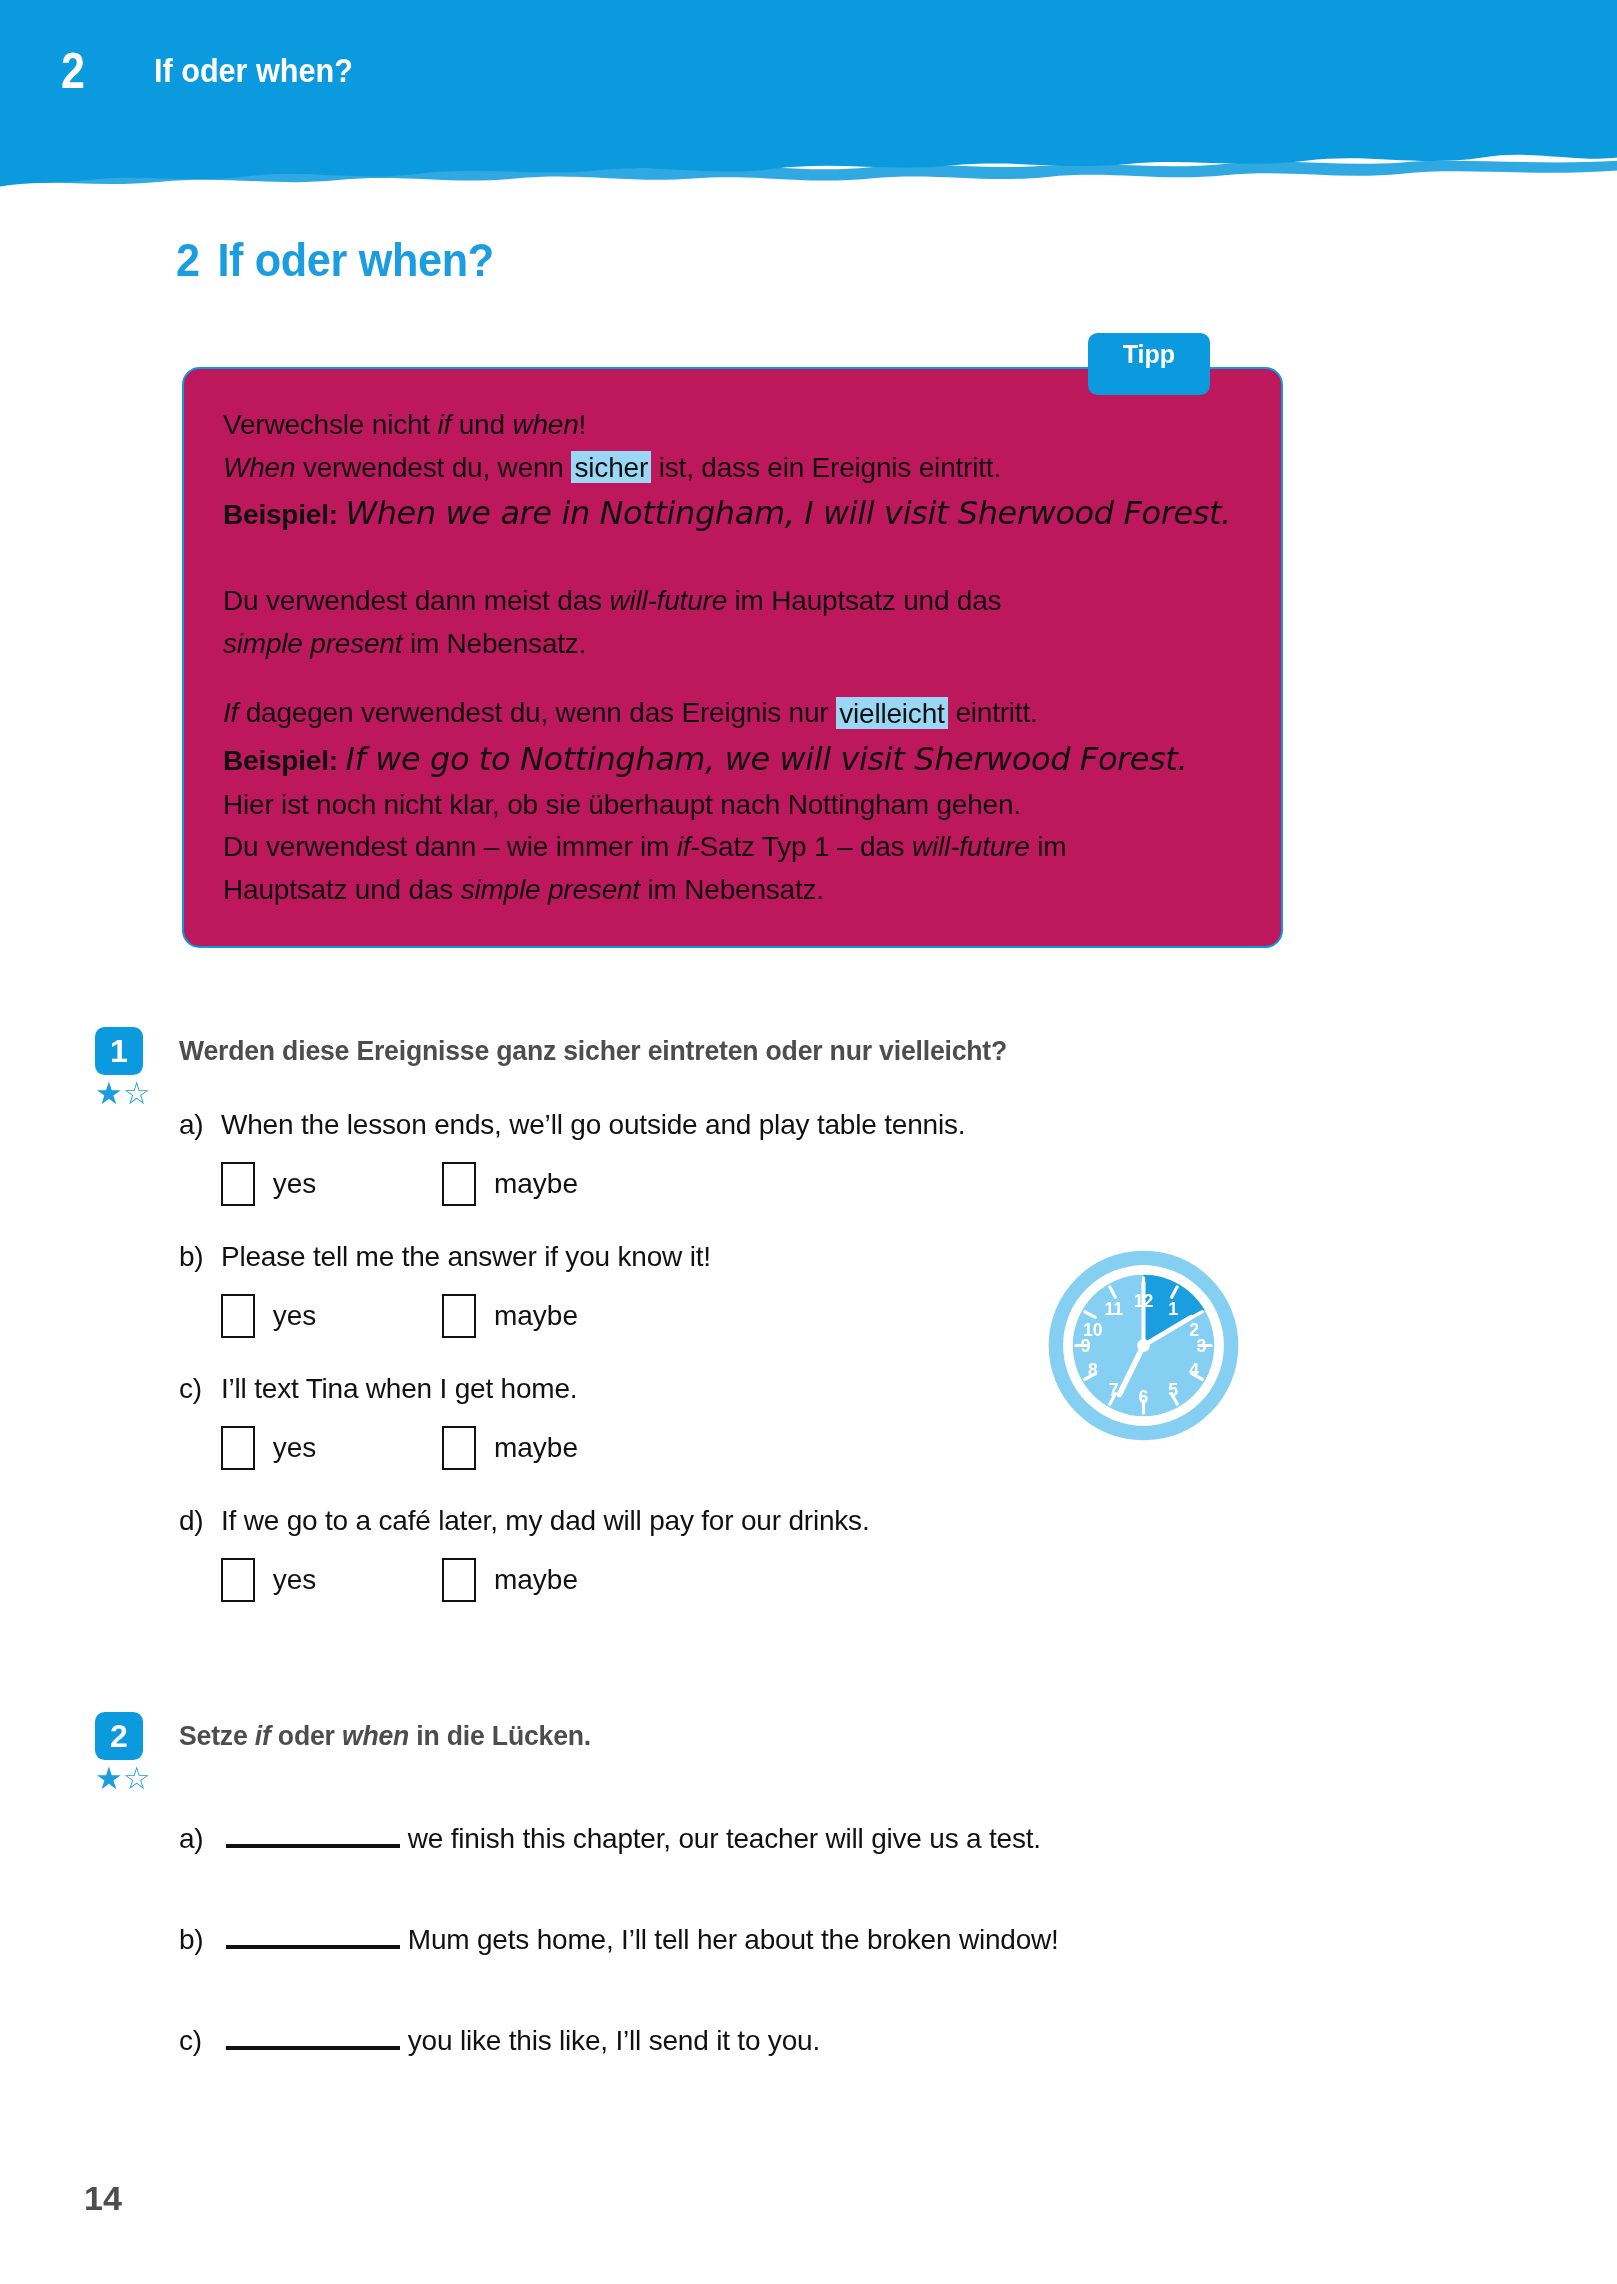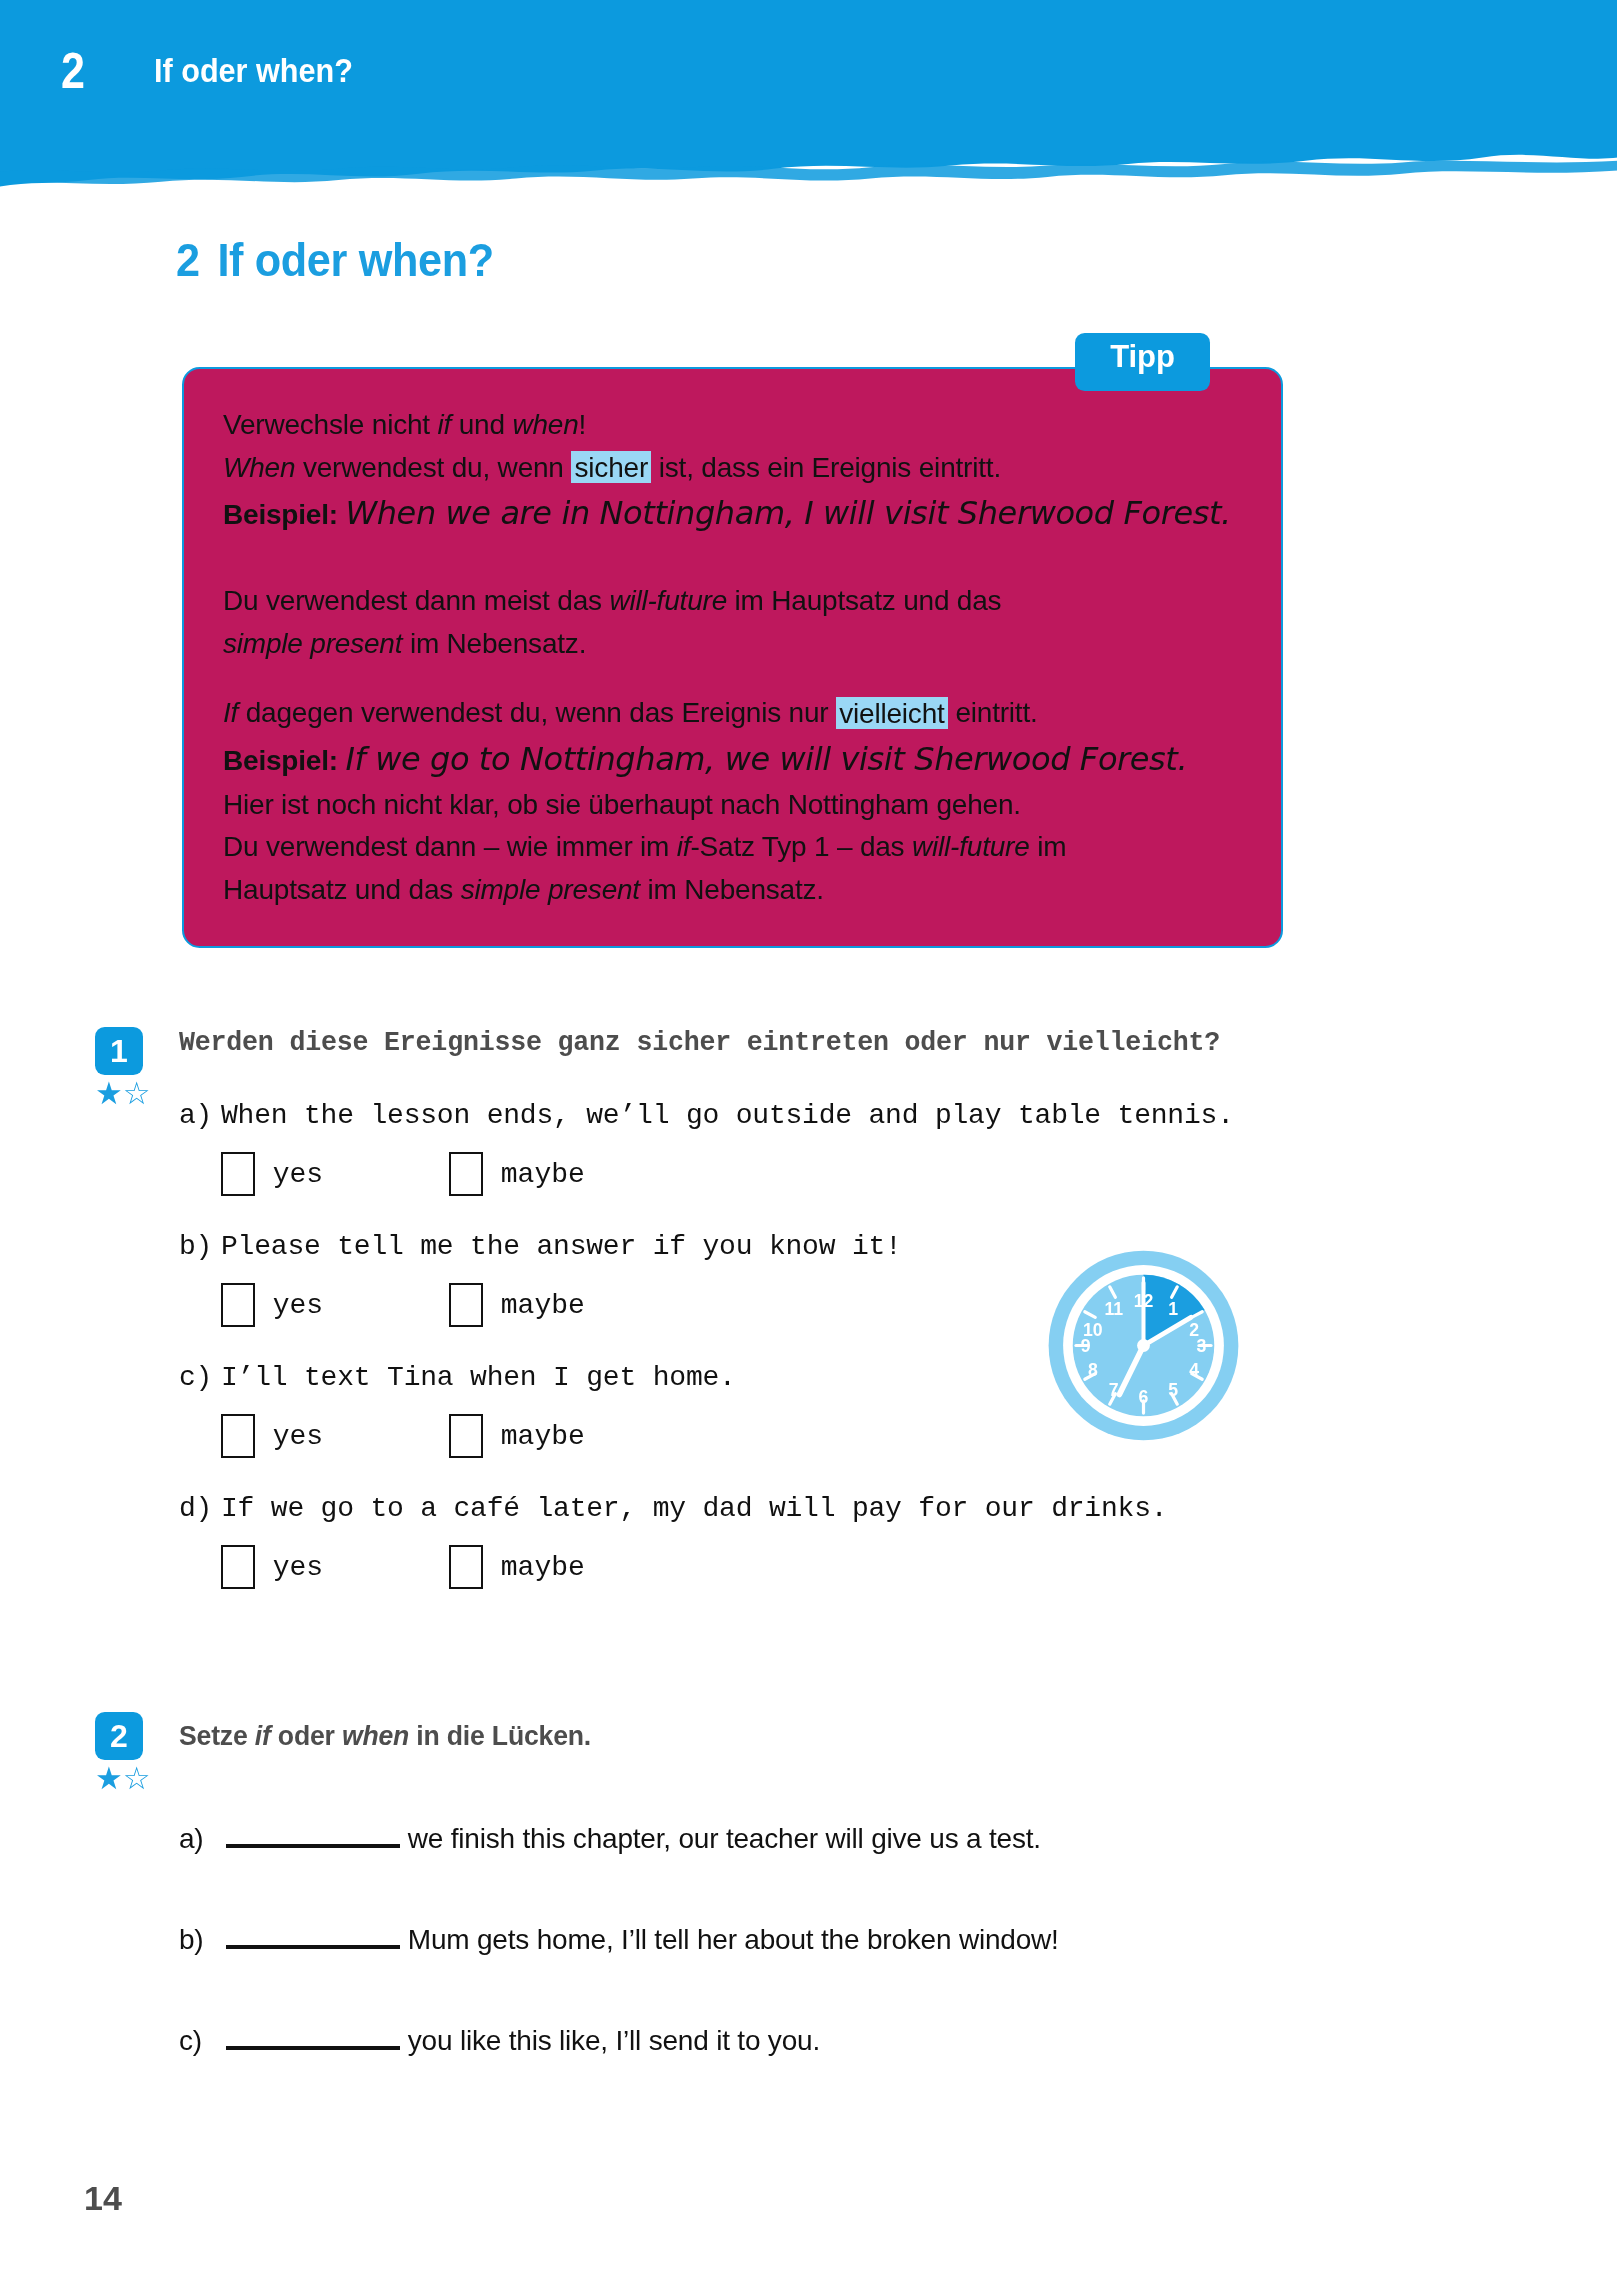--- a/index.html
+++ b/index.html
@@ -72,22 +72,22 @@
     top: 367px;
     width: 1101px;
   }
   .tipp-badge {
     position: absolute;
     right: 73px;
     top: -34px;
     background: #0c9ade;
     color: #ffffff;
     border-radius: 9.7px;
-    padding: 8px 35px 17px 35px;
-    font-size: 31px;
+    padding: 8px 35px 28px 35px;
+    font-size: 25px;
     font-weight: bold;
     z-index: 4;
     line-height: 1.05;
   }
   .tipp-box {
     border: 2.4px solid #0c9ade;
     border-radius: 17.7px;
     background: #be185d;
     padding: 35px 39px 35px 39px;
     position: relative;
@@ -255,21 +255,21 @@
       <span>Hauptsatz und das </span><i>simple present</i><span> im Nebensatz.</span>
     </p>
   </div>
 </div>
 
 <div class="exercise" style="top:1027px;">
   <div class="ex-badge-col" style="top:0;">
     <div class="ex-num">1</div>
     <div class="ex-stars">★☆</div>
   </div>
-  <div class="ex-body" style="top:0;font-family:Liberation Mono, monospace;">
+  <div class="ex-body" style="top:8px;">
     <div class="ex-title">Werden diese Ereignisse ganz sicher eintreten oder nur vielleicht?</div>
 
     <div class="q-row" style="margin-top:42px;">
       <span class="q-label">a)</span>
       <span class="q-text">When the lesson ends, we’ll go outside and play table tennis.</span>
     </div>
     <div class="opts">
       <label class="opt">
         <span class="cbox"></span>
         <span class="opt-label">yes</span>

